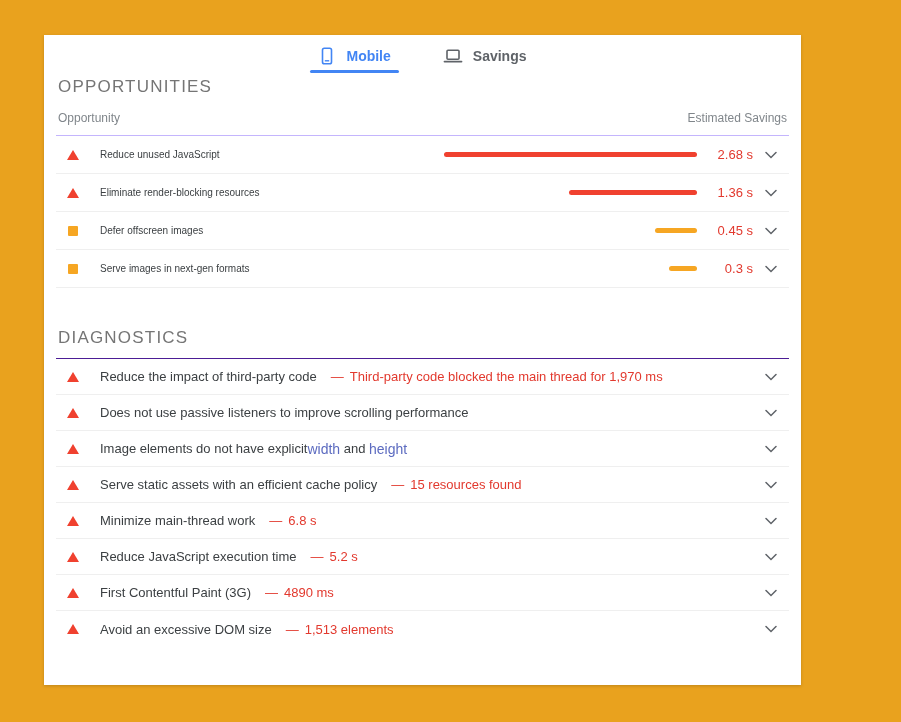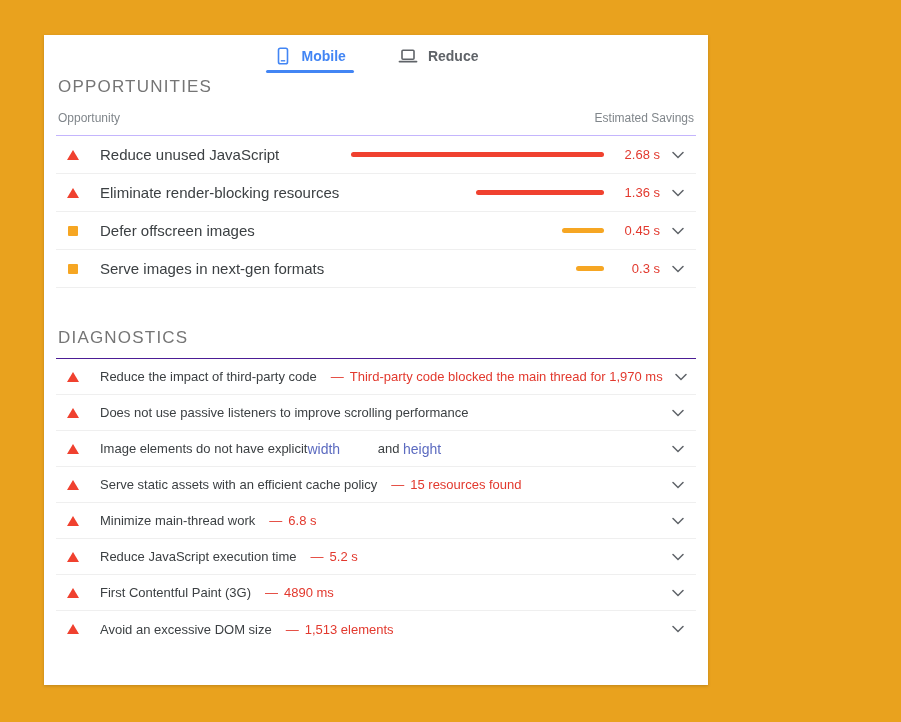--- a/index.html
+++ b/index.html
@@ -3,21 +3,21 @@
 <meta charset="utf-8">
 <style>
   * { box-sizing: border-box; }
   html,body { margin:0; padding:0; }
   body {
     width:901px; height:722px; overflow:hidden; position:relative;
     background: var(--bg, #E9A21E);
     font-family: "Liberation Sans", sans-serif;
   }
   .card {
-    position:absolute; left:44px; top:35px; width:664px; height:650px;
+    position:absolute; left:44px; top:35px; width:757px; height:650px;
     background:#ffffff; box-shadow:0 1px 3px rgba(0,0,0,.18);
   }
 
   
   .tabs { display:flex; justify-content:center; gap:36px; padding-top:8px; }
   .tab {
     display:flex; align-items:center; gap:10px; padding:4px 8px 8px;
     position:relative; cursor:pointer; font-size:14px; font-weight:bold;
     color:#5f6368;
   }
@@ -47,21 +47,21 @@
   .sev-icon { width:14px; margin:0 20px 0 10px; flex:none; display:flex; justify-content:center; }
   .sev-icon.sev-fail span {
     width:0; height:0; display:block;
     border-left:6px solid transparent; border-right:6px solid transparent;
     border-bottom:10px solid var(--fail, #F0412F);
   }
   .sev-icon.sev-average span {
     width:10px; height:10px; display:block; border-radius:1px;
     background: var(--avg, #F6A623);
   }
-  .row-label { font-size:15px; color:#3c4043; flex:1; white-space:nowrap; }
+  .row-label { font-size:10px; color:#3c4043; flex:1; white-space:nowrap; }
   .bar-wrap { width:253px; flex:none; display:flex; justify-content:flex-end; }
   .bar { height:5px; border-radius:2.5px; }
   .bar.sev-fail { background: var(--fail, #F0412F); }
   .bar.sev-average { background: var(--avg, #F6A623); }
   .savings { width:50px; flex:none; text-align:right; font-size:13px; color:var(--red-text, #E2392E); margin-left:6px; }
   .chev { width:36px; flex:none; display:flex; justify-content:center; align-items:center; cursor:pointer; }
 
   .note { font-size:12px; color:#9aa0a6; padding:10px 2px 0; }
   .note a { color:var(--accent, #4285F4); text-decoration:none; cursor:pointer; }
 
@@ -90,21 +90,21 @@
         <rect x="4.5" y="1.2" width="9" height="15.6" rx="1.8" fill="none" stroke="#4285F4" stroke-width="1.6"></rect>
         <line x1="6.8" y1="13.8" x2="11.2" y2="13.8" stroke="#4285F4" stroke-width="1.4"></line>
       </svg>
       <span>Mobile</span>
     </div>
     <div class="tab">
       <svg width="20" height="18" viewBox="0 0 20 18">
         <rect x="4" y="3.2" width="12" height="9" rx="1" fill="none" stroke="#5f6368" stroke-width="1.6"></rect>
         <path d="M1.5 14.6 h17" stroke="#5f6368" stroke-width="1.8" stroke-linecap="round" fill="none"></path>
       </svg>
-      <span>Reduce</span>
+      <span>Savings</span>
     </div>
   </div>
 
   <div class="pad">
     <div class="section-title">OPPORTUNITIES</div>
 
     <div class="cols">
       <span>Opportunity</span>
       <span>Estimated Savings</span>
     </div>
@@ -206,21 +206,21 @@
             </svg>
           </span>
       </div>
 
       <div class="diag-row">
         <span class="sev-icon sev-fail">
             <span></span>
           </span>
         <span>Image elements do not have explicit </span>
         <span class="code">width</span>
-        <span style="white-space:pre;margin-left:34px;"> and </span>
+        <span style="white-space:pre;"> and </span>
         <span class="code">height</span>
         <span class="grow"></span>
         <span class="chev">
             <svg width="12" height="8" viewBox="0 0 12 8">
               <path d="M1 1.5l5 5 5-5" fill="none" stroke="#5f6368" stroke-width="1.5" stroke-linecap="round"></path>
             </svg>
           </span>
       </div>
 
       <div class="diag-row">

